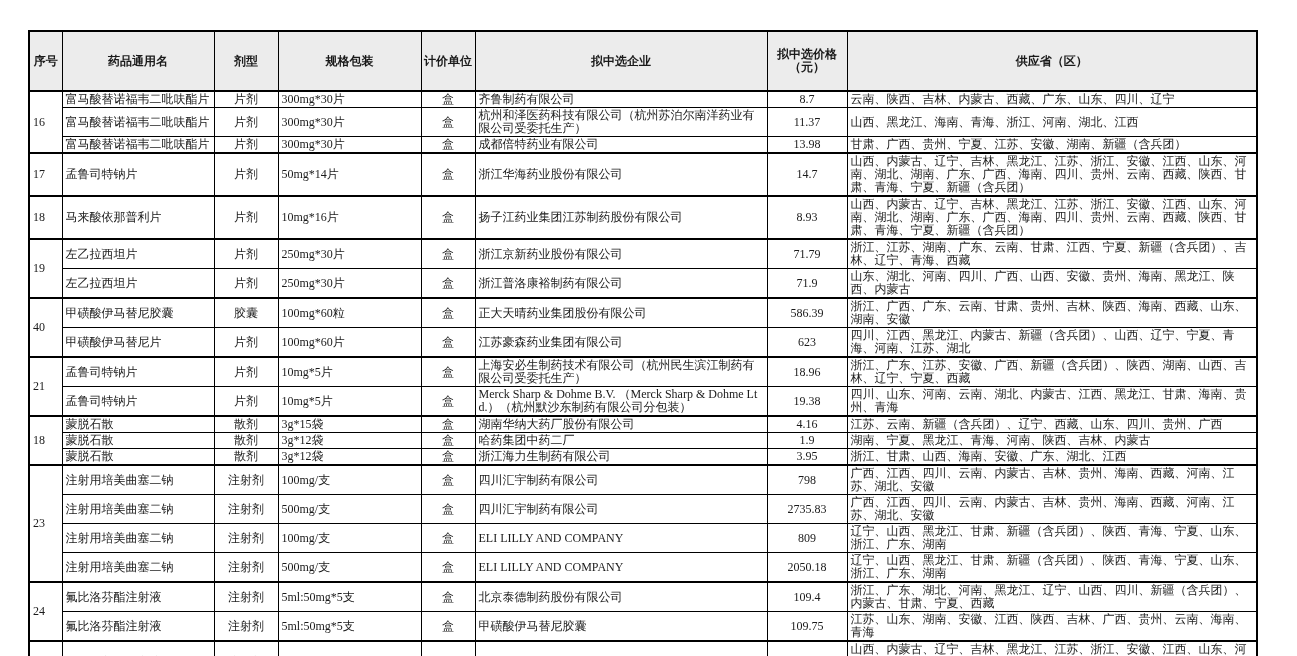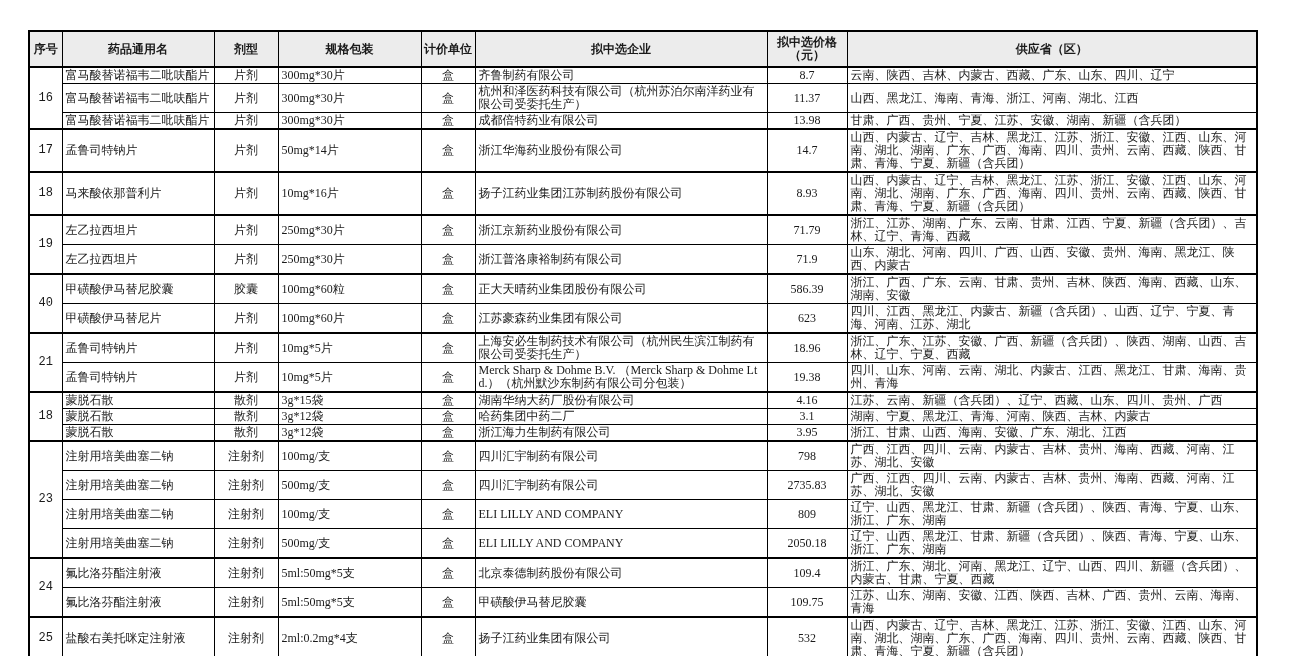--- a/index.html
+++ b/index.html
@@ -24,27 +24,27 @@
     line-height:13px;
     padding:1px 3px;
     vertical-align:middle;
     word-break:break-all;
     overflow:hidden;
   }
   .drug-table thead th{
     background:#ececec;
     font-weight:bold;
     text-align:center;
-    padding:4px 2px;
+    padding:16px 2px;
     border-bottom:2px solid #000;
   }
   .drug-table tr.group-start td{border-top:2px solid #000;}
   .c-center{text-align:center;}
   .c-left{text-align:left;}
-  .num-cell{text-align:center;font-family:Liberation Mono, monospace;}
+  .num-cell{}
   
   col.c-no{width:33px;}
   col.c-name{width:152px;}
   col.c-form{width:64px;}
   col.c-spec{width:143px;}
   col.c-unit{width:54px;}
   col.c-company{width:292px;}
   col.c-price{width:80px;}
   col.c-prov{width:410px;}
 </style>
@@ -190,21 +190,21 @@
           <td class="c-left">湖南华纳大药厂股份有限公司</td>
           <td class="c-center">4.16</td>
           <td class="c-left">江苏、云南、新疆（含兵团）、辽宁、西藏、山东、四川、贵州、广西</td>
         </tr>
         <tr>
           <td class="c-left">蒙脱石散</td>
           <td class="c-center">散剂</td>
           <td class="c-left">3g*12袋</td>
           <td class="c-center">盒</td>
           <td class="c-left">哈药集团中药二厂</td>
-          <td class="c-center">3.1</td>
+          <td class="c-center">1.9</td>
           <td class="c-left">湖南、宁夏、黑龙江、青海、河南、陕西、吉林、内蒙古</td>
         </tr>
         <tr>
           <td class="c-left">蒙脱石散</td>
           <td class="c-center">散剂</td>
           <td class="c-left">3g*12袋</td>
           <td class="c-center">盒</td>
           <td class="c-left">浙江海力生制药有限公司</td>
           <td class="c-center">3.95</td>
           <td class="c-left">浙江、甘肃、山西、海南、安徽、广东、湖北、江西</td>

